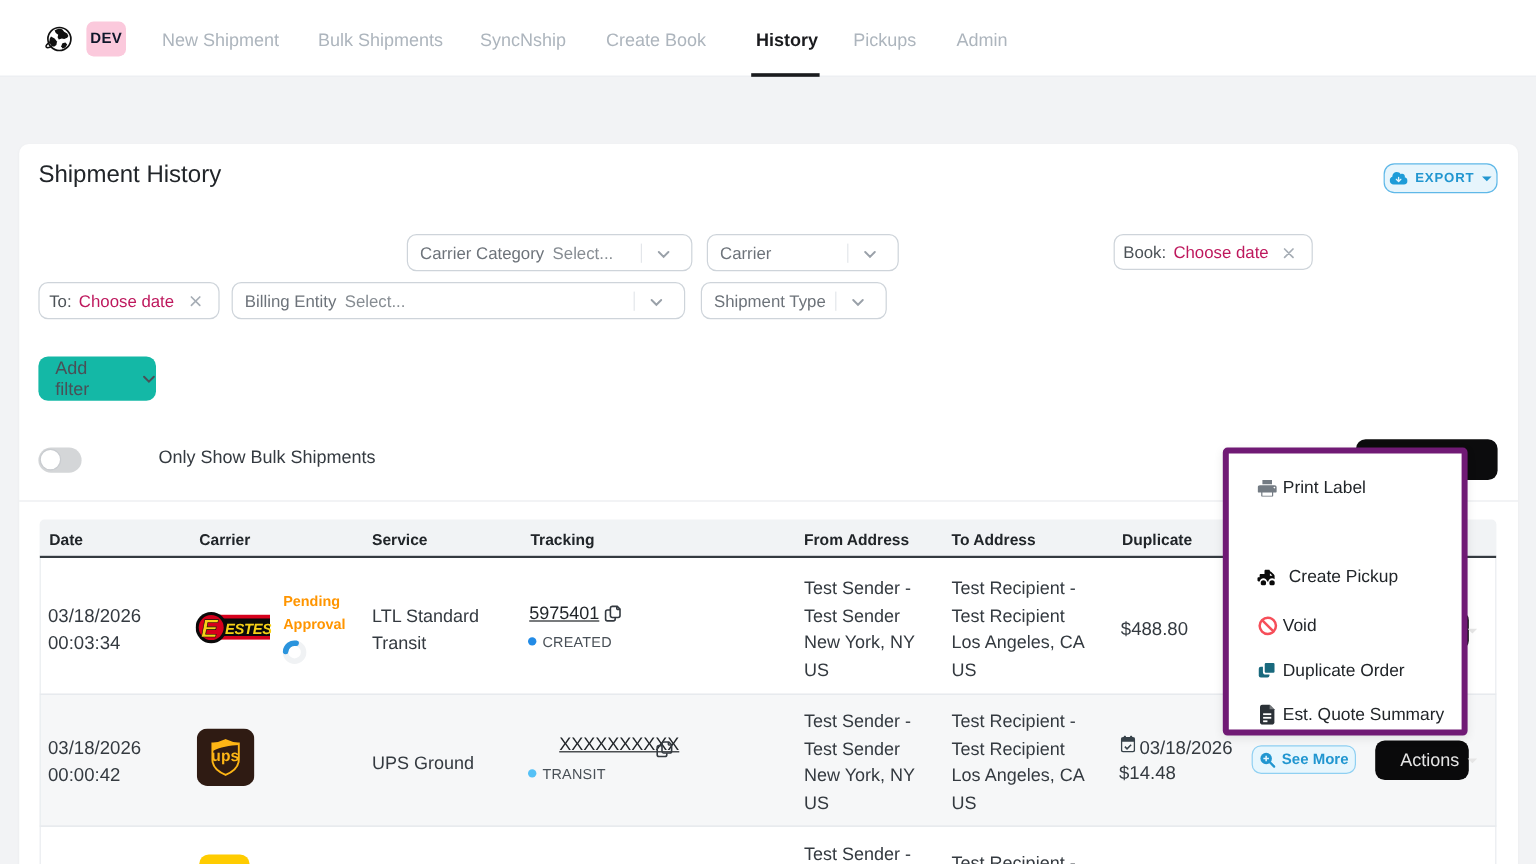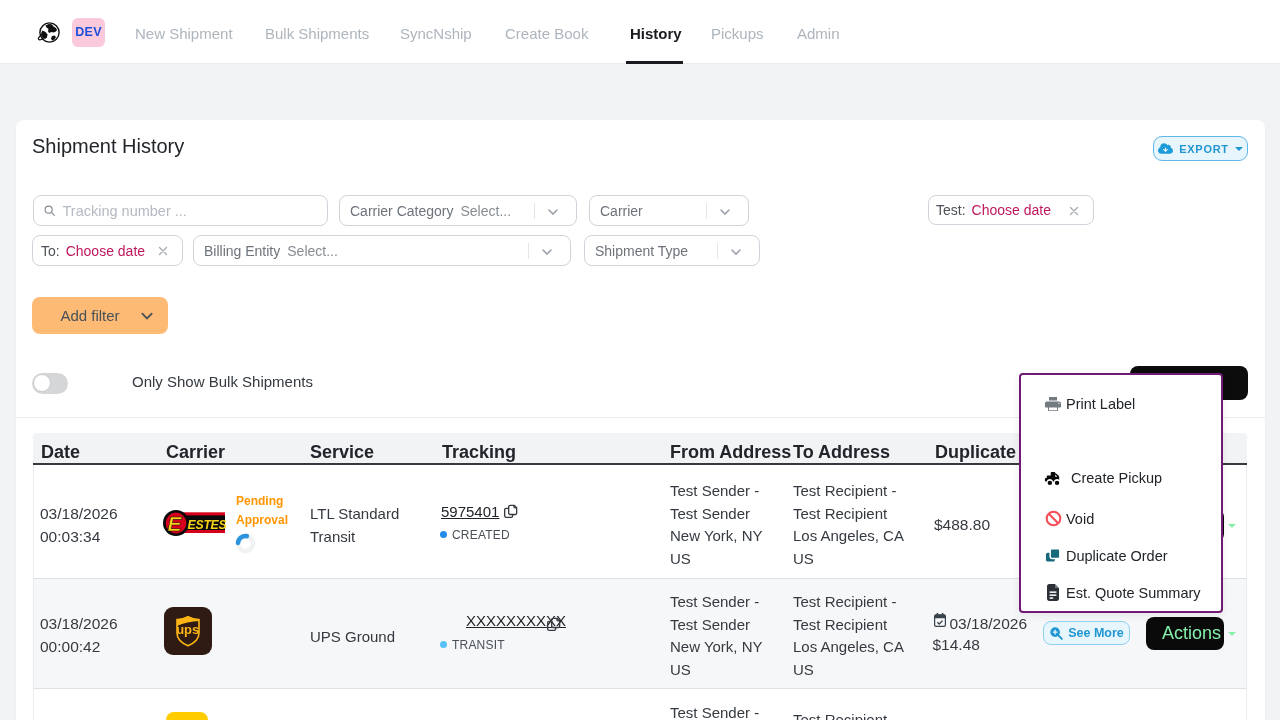--- a/index.html
+++ b/index.html
@@ -6,21 +6,21 @@
   html,body { width:1280px; height:720px; overflow:hidden; }
   body { font-family:"Liberation Sans", sans-serif; background:#f2f3f5; }
   .abs { position:absolute; }
   #page { position:relative; width:1280px; height:720px; overflow:hidden; }
 
   
   #nav { left:0; top:0; width:1280px; height:64px; background:#fff; border-bottom:1px solid #e9ecef; }
   .navlink { position:absolute; top:25px; font-size:15px; color:#adb5bd; white-space:nowrap; }
   .navlink.active { color:#1a1b1e; font-weight:600; }
   #nav-underline { left:626px; top:61px; width:57px; height:3px; background:#1a1b1e; }
-  #devbadge { left:72px; top:18px; width:33px; height:29px; background:#fbc9dc; color:#1d4ed8;
+  #devbadge { left:72px; top:18px; width:33px; height:29px; background:#fbc9dc; color:#0f172a;
       border-radius:6px; font-weight:700; font-size:12.5px; line-height:29px; text-align:center; letter-spacing:.3px;}
 
   
   #card { left:16px; top:120px; width:1249px; height:600px; background:#fff; border-radius:8px 8px 0 0;
           box-shadow:0 1px 3px rgba(0,0,0,.04); }
 
   #title { left:32px; top:135px; font-size:20px; font-weight:400; color:#212529; }
 
   
   #export { left:1153px; top:136px; width:95px; height:25px; background:#e7f5fc; border:1px solid #5fb8e8;
@@ -32,53 +32,53 @@
   
   .fbox { position:absolute; height:31px; border:1px solid #ced4da; border-radius:8px; background:#fff;
           display:flex; align-items:center; font-size:14px; color:#495057; }
   .fbox .lbl { color:#6d737a; }
   .fbox .ph  { color:#878d93; }
   .fbox .sep { width:1px; height:16px; background:#e3e6ea; position:absolute; }
   .chev { position:absolute; width:12px; height:12px; }
   .datelbl { color:#4c5257; }
   .dateph  { color:#be185d; }
 
-  #addfilter { left:32px; top:297px; width:136px; height:37px; background:#fdba74; border-radius:8px;
-               display:flex; align-items:center; font-size:15px; color:#495057; padding-left:14px; gap:20px;justify-content:center;}
+  #addfilter { left:32px; top:297px; width:98px; height:37px; background:#14b8a6; border-radius:8px;
+               display:flex; align-items:center; font-size:15px; color:#495057; padding-left:14px; gap:20px;}
 
   
   #toggle { left:32px; top:373px; width:36px; height:21px; background:#d4d6d8; border-radius:10.5px; }
   #toggle .knob { position:absolute; left:1px; top:1px; width:18px; height:18px; background:#fff; border-radius:50%;
                   border:0.5px solid #c9ccd0; }
   #togglelabel { left:84px; top:373px; font-size:15px; color:#343a40;margin-left:48px; }
 
   #searchbtn { left:1130px; top:366px; width:118px; height:34px; background:#0c0c0d; border-radius:8px;
                color:#fff; font-size:14px; font-weight:600; display:flex; align-items:center; justify-content:center; }
 
   #divider { left:16px; top:417px; width:1249px; height:1px; background:#e9ecef; }
 
   
   #thead { left:33px; top:433px; width:1214px; height:32px; background:#f1f3f5; border-bottom:2px solid #343a40;
            border-radius:4px 4px 0 0; }
-  .th { position:absolute; top:442px; font-size:18px; font-weight:700; color:#212529; }
+  .th { position:absolute; top:442px; font-size:13px; font-weight:700; color:#212529; }
   .row { position:absolute; left:33px; width:1214px; border-bottom:1px solid #dee2e6;
          border-left:1px solid #e9ecef; border-right:1px solid #e9ecef; }
   .cell { position:absolute; font-size:15px; color:#343a40; line-height:22.5px; }
   .trlink { font-size:15px; color:#212529; text-decoration:underline; }
   .status { font-size:12px; color:#495057; letter-spacing:.2px; }
   .dot { display:inline-block; width:7px; height:7px; border-radius:50%; margin-right:5px; vertical-align:1px;}
 
   .seemore { position:absolute; width:87px; height:24px; background:#e7f6fd; border:1px solid #8fd0f2;
              border-radius:8px; color:#2196d0; font-size:12.5px; font-weight:700;
              display:flex; align-items:center; justify-content:center; gap:5px;}
-  .actions { position:absolute; width:78px; height:33px; background:#0a0a0b; border-radius:8px; color:#86efac;
-             font-size:18px; font-weight:400; display:flex; align-items:center; justify-content:center; gap:7px;padding-left:28px;}
-
-  
-  #menu { left:1019px; top:373px; width:204px; height:240px; background:#fff; border:2px solid #701a75;
+  .actions { position:absolute; width:78px; height:33px; background:#0a0a0b; border-radius:8px; color:#e5e5e5;
+             font-size:15px; font-weight:400; display:flex; align-items:center; justify-content:center; gap:7px;padding-left:28px;}
+
+  
+  #menu { left:1019px; top:373px; width:204px; height:240px; background:#fff; border:5px solid #701a75;
           border-radius:4px; box-shadow:0 2px 8px rgba(0,0,0,.08); z-index:50; }
   .mi { position:absolute; left:0; width:204px; height:37px; display:flex; align-items:center; }
   .mi .ic { position:absolute; left:23px; width:18px; height:18px; display:flex; align-items:center; justify-content:center;}
   .mi .tx { position:absolute; left:45px; font-size:14.5px; color:#212529; white-space:nowrap; }
 </style>
 </head>
 <body>
 <div id="page">
 
   <div class="abs" id="nav"></div>
@@ -98,44 +98,37 @@
   <div class="navlink" style="left:711px">Pickups</div>
   <div class="navlink" style="left:797px">Admin</div>
   <div class="abs" id="nav-underline"></div>
 
   <div class="abs" id="card"></div>
   <div class="abs" id="title">Shipment History</div>
   <div class="abs" id="export"><svg width="15" height="13" viewBox="0 0 640 512" fill="#1e9cd8">
         <path d="M144 480C64.5 480 0 415.5 0 336c0-62.8 40.2-116.2 96.2-135.9-.1-2.7-.2-5.4-.2-8.1 0-88.4 71.6-160 160-160 59.3 0 111 32.2 138.7 80.2C409.9 102 428.3 96 448 96c53 0 96 43 96 96 0 12.2-2.3 23.8-6.4 34.6C596 238.4 640 290.1 640 352c0 70.7-57.3 128-128 128H144zm79-167l80 80c9.4 9.4 24.6 9.4 33.9 0l80-80c9.4-9.4 9.4-24.6 0-33.9s-24.6-9.4-33.9 0l-39 39V232c0-13.3-10.7-24-24-24s-24 10.7-24 24v86.1l-39-39c-9.4-9.4-24.6-9.4-33.9 0s-9.4 24.6 0 33.9z"></path>
       </svg>EXPORT<span class="caret"></span></div>
 
-  <div class="fbox" style="left:33px;top:195px;width:295px;">
-    <svg style="margin-left:8.5px" width="13" height="13" viewBox="0 0 24 24" fill="none" stroke="#868e96" stroke-width="2.2" stroke-linecap="round">
-        <circle cx="10.5" cy="10.5" r="6.5"></circle>
-        <line x1="15.5" y1="15.5" x2="21" y2="21"></line>
-      </svg>
-    <span class="ph" style="margin-left:7px;color:#b4bac2;font-size:14.5px">Tracking number ...</span>
-  </div>
   <div class="fbox" style="left:339px;top:195px;width:238px;">
     <span class="lbl" style="margin-left:10px">Carrier Category</span>
     <span class="ph" style="margin-left:7px">Select...</span>
     <span class="sep" style="right:41px"></span>
     <svg class="chev" style="right:17px;top:10px" viewBox="0 0 12 12" fill="none" stroke="#9aa1a9" stroke-width="1.6" stroke-linecap="round">
         <path d="M2 4l4 4 4-4"></path>
       </svg>
   </div>
   <div class="fbox" style="left:589px;top:195px;width:160px;">
     <span class="lbl" style="margin-left:10px">Carrier</span>
     <span class="sep" style="right:41px"></span>
     <svg class="chev" style="right:17px;top:10px" viewBox="0 0 12 12" fill="none" stroke="#9aa1a9" stroke-width="1.6" stroke-linecap="round">
         <path d="M2 4l4 4 4-4"></path>
       </svg>
   </div>
   <div class="fbox" style="left:928px;top:195px;width:166px;height:30px;">
-    <span class="datelbl" style="margin-left:7px">Test:</span>
+    <span class="datelbl" style="margin-left:7px">Book:</span>
     <span class="dateph" style="margin-left:6px">Choose date</span>
     <svg style="position:absolute;right:13px;top:9px" width="12" height="12" viewBox="0 0 12 12" stroke="#a6adb5" stroke-width="1.4" stroke-linecap="round">
         <path d="M2.5 2.5l7 7M9.5 2.5l-7 7"></path>
       </svg>
   </div>
 
   <div class="fbox" style="left:32px;top:235px;width:151px;">
     <span class="datelbl" style="margin-left:8px">To:</span>
     <span class="dateph" style="margin-left:6px">Choose date</span>
     <svg style="position:absolute;right:13px;top:9px" width="12" height="12" viewBox="0 0 12 12" stroke="#a6adb5" stroke-width="1.4" stroke-linecap="round">
@@ -143,21 +136,21 @@
       </svg>
   </div>
   <div class="fbox" style="left:193px;top:235px;width:378px;">
     <span class="lbl" style="margin-left:10px">Billing Entity</span>
     <span class="ph" style="margin-left:7px">Select...</span>
     <span class="sep" style="right:41px"></span>
     <svg class="chev" style="right:17px;top:10px" viewBox="0 0 12 12" fill="none" stroke="#9aa1a9" stroke-width="1.6" stroke-linecap="round">
         <path d="M2 4l4 4 4-4"></path>
       </svg>
   </div>
-  <div class="fbox" style="left:584px;top:235px;width:176px;">
+  <div class="fbox" style="left:584px;top:235px;width:155px;">
     <span class="lbl" style="margin-left:10px">Shipment Type</span>
     <span class="sep" style="right:41px"></span>
     <svg class="chev" style="right:17px;top:10px" viewBox="0 0 12 12" fill="none" stroke="#9aa1a9" stroke-width="1.6" stroke-linecap="round">
         <path d="M2 4l4 4 4-4"></path>
       </svg>
   </div>
 
   <div class="abs" id="addfilter">Add filter
     <svg width="14" height="14" viewBox="0 0 12 12" fill="none" stroke="#495057" stroke-width="1.6" stroke-linecap="round">
         <path d="M2 4l4 4 4-4"></path>

